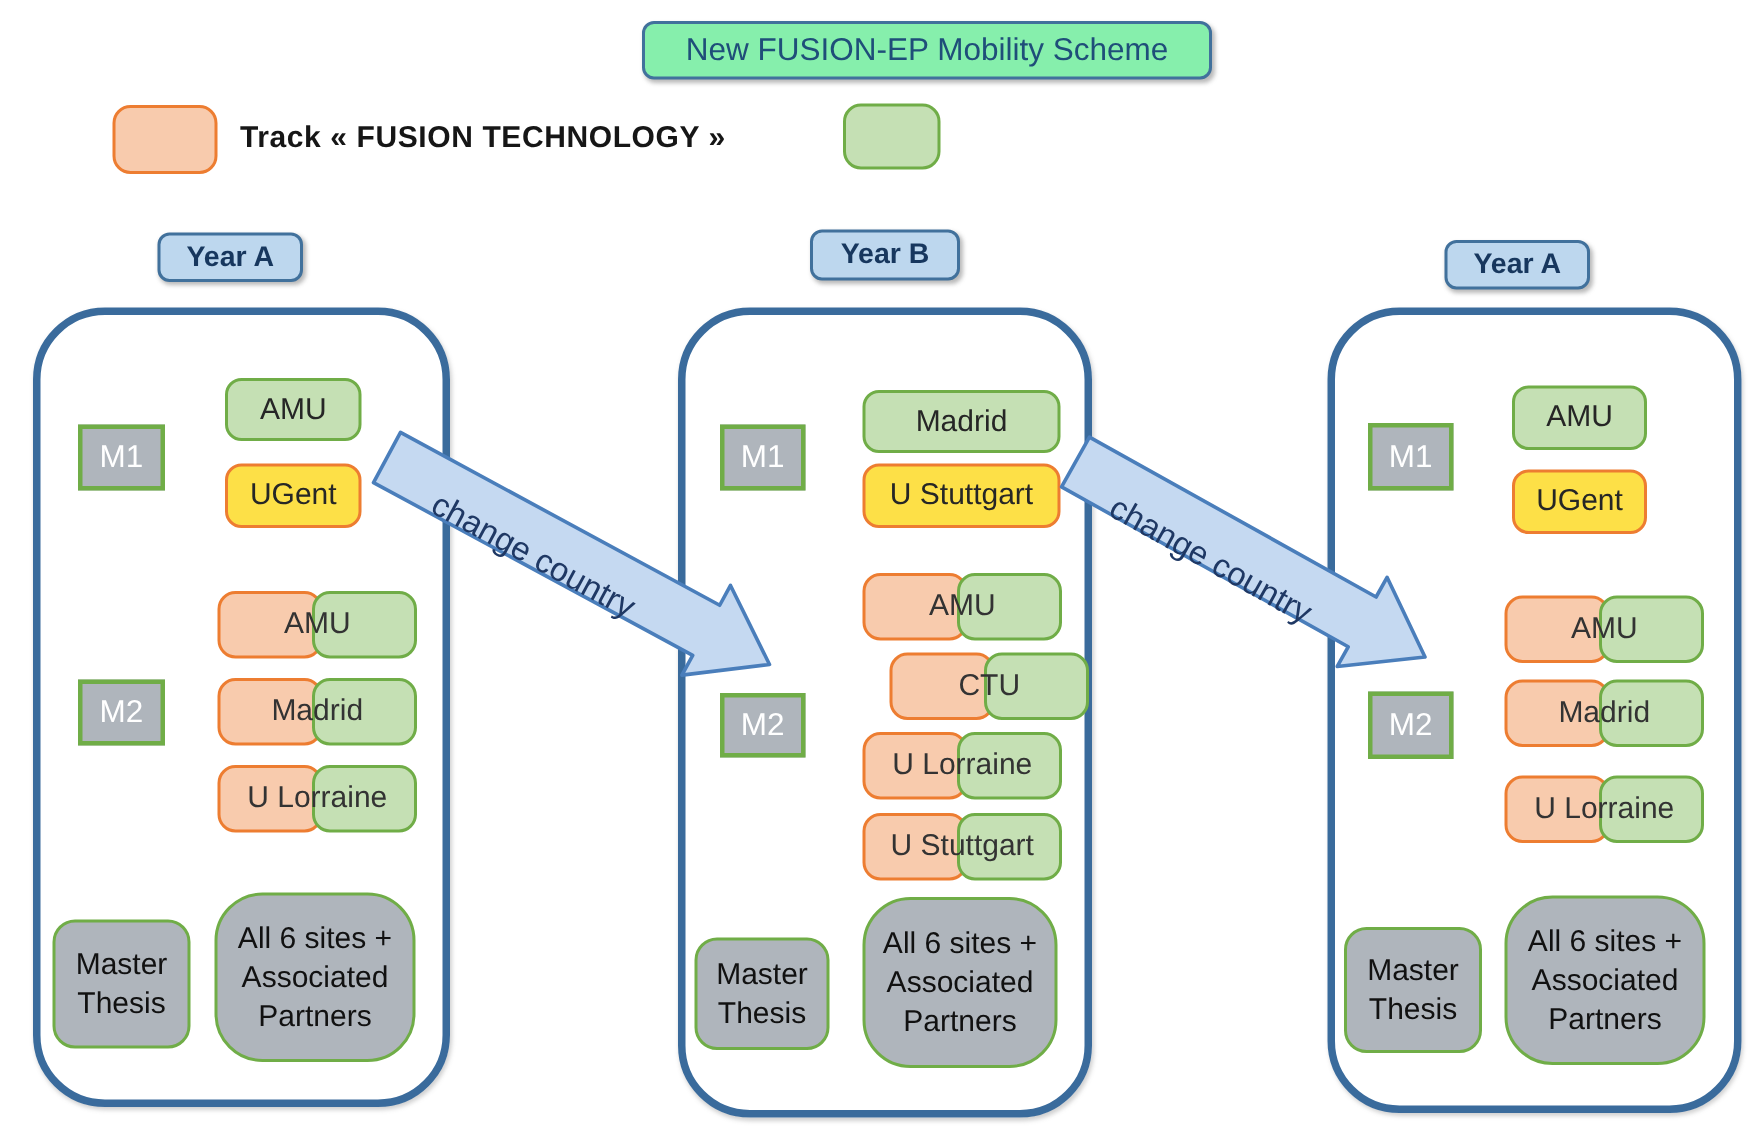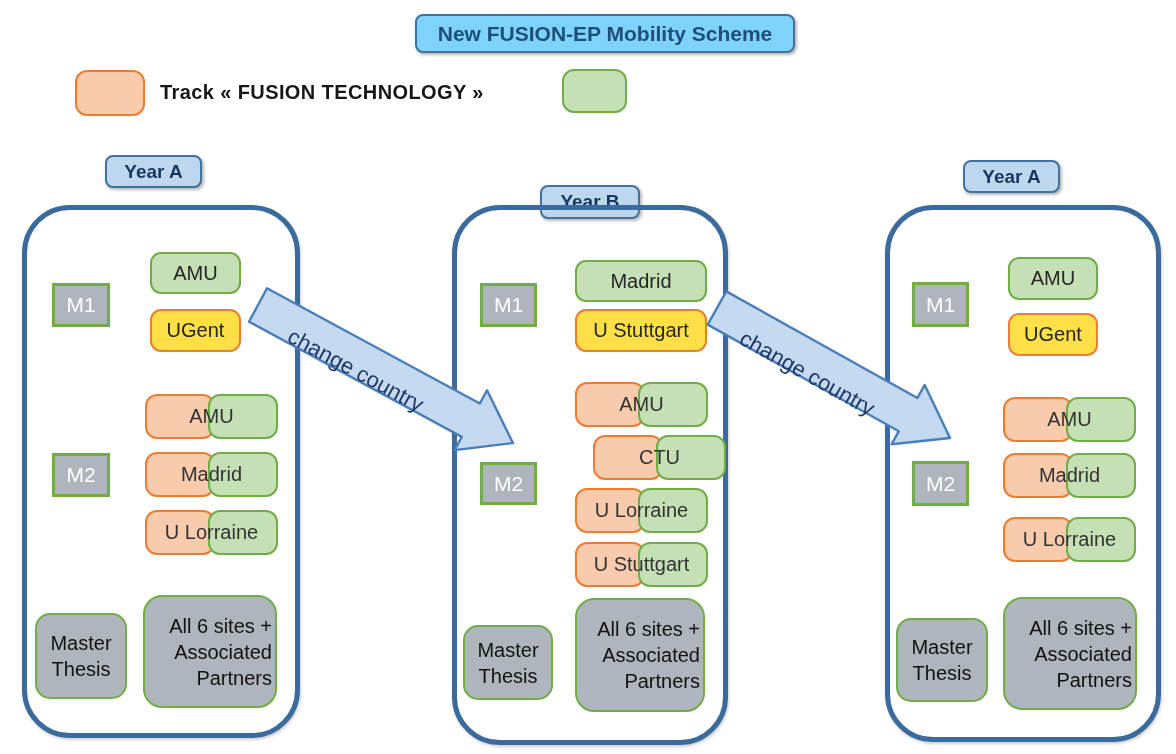--- a/index.html
+++ b/index.html
@@ -8,27 +8,27 @@
   .page {
     position: relative;
     width: 1176px;
     height: 754px;
     background: #ffffff;
     overflow: hidden;
   }
   
   .title-box {
     position: absolute;
-    left: 415px; top: 14px;
+    left: 428px; top: 14px;
     width: 380px; height: 39px;
-    background: #7dd3fc;
+    background: #86efac;
     border: 2.5px solid #41719C;
     border-radius: 8px;
     display: flex; align-items: center; justify-content: center;
-    font-size: 21px; font-weight: bold; color: #1F4E79;
+    font-size: 21px; font-weight: normal; color: #1F4E79;
     box-shadow: 1.5px 2px 3px rgba(100,100,100,0.45);
   }
   
   .swatch {
     position: absolute;
     border-radius: 12px;
   }
   .swatch.orange { background: #F8CBAD; border: 2.5px solid #ED7D31; }
   .swatch.green  { background: #C5E0B4; border: 2.5px solid #70AD47; }
   .legend-label {
@@ -87,21 +87,21 @@
   }
   .thesis-box, .sites-box {
     position: absolute;
     background: #AFB5BC;
     border: 2.5px solid #70AD47;
     display: flex; align-items: center; justify-content: center;
     text-align: center;
     font-size: 20px; color: #111111; line-height: 1.3;
   }
   .thesis-box { border-radius: 15px; padding: 2px 4px; }
-  .sites-box  { border-radius: 19px; padding: 2px 3px; text-align: right; }
+  .sites-box  { border-radius: 32px; padding: 2px 3px; }
   
   .overlay {
     position: absolute; left: 0; top: 0; z-index: 6;
     pointer-events: none;
   }
   .overlay text {
     font-family: "Liberation Sans", sans-serif;
     font-size: 22px; fill: #1F3864;
   }
 </style>
@@ -136,21 +136,21 @@
     <div class="pair" style="left:123px; top:510px;">
       <div class="half-orange"></div>
       <div class="half-green"></div>
       <span class="pair-label">U Lorraine</span>
     </div>
     <div class="thesis-box" style="left:13px; top:613px; width:92px; height:86px;">Master Thesis</div>
     <div class="sites-box" style="left:121px; top:595px; width:134px; height:113px;">All 6 sites + Associated Partners</div>
   </div>
 
   <div class="column" style="left:452px; width:276px;">
-    <div class="year-box" style="left:88px; top:153px; width:100px; height:34px;margin-top:32px;">Year B</div>
+    <div class="year-box" style="left:88px; top:153px; width:100px; height:34px;">Year B</div>
     <div class="container-outline" style="left:0; top:205px; width:276px; height:540px;"></div>
     <div class="stage-box" style="left:28px; top:283px; width:57px; height:44px;">M1</div>
     <div class="uni-box green" style="left:123px; top:260px; width:132px; height:42px;">Madrid</div>
     <div class="uni-box orange" style="left:123px; top:309px; width:132px; height:43px;">U Stuttgart</div>
     <div class="stage-box" style="left:28px; top:462px; width:57px; height:43px;">M2</div>
     <div class="pair" style="left:123px; top:382px;">
       <div class="half-orange"></div>
       <div class="half-green"></div>
       <span class="pair-label">AMU</span>
     </div>

